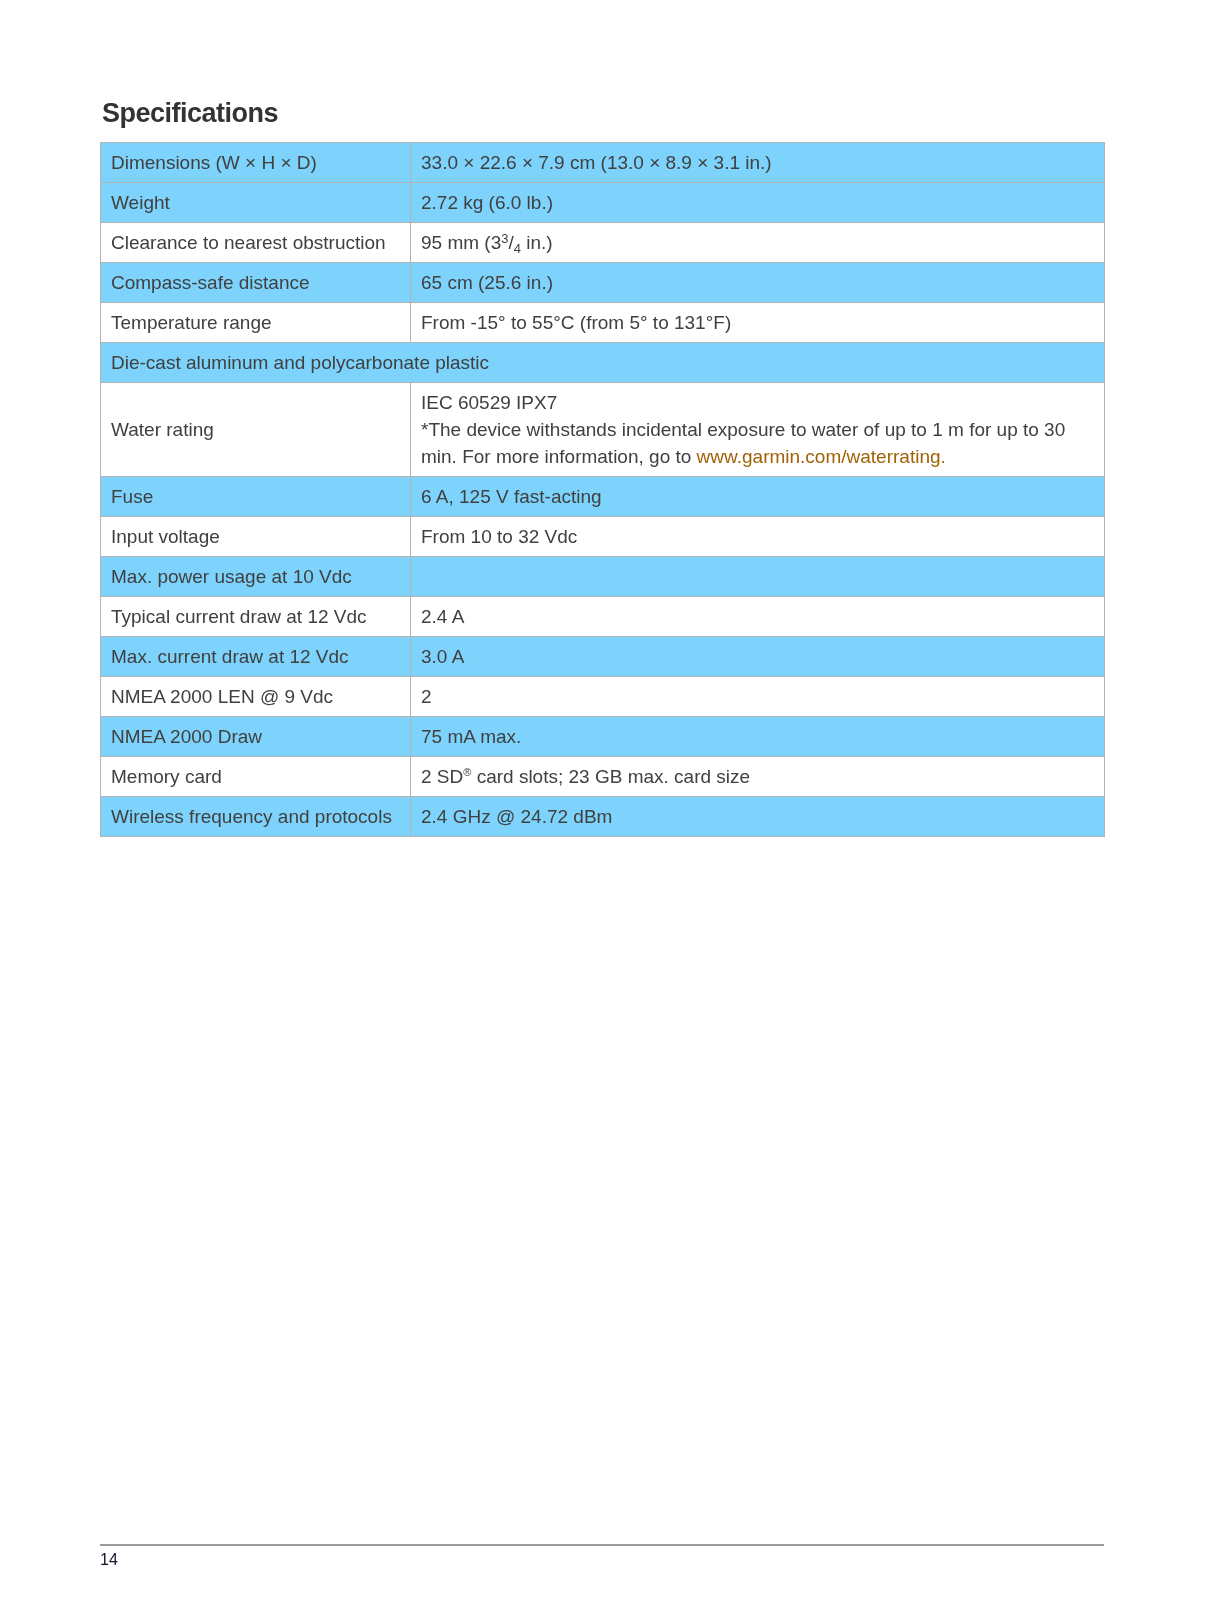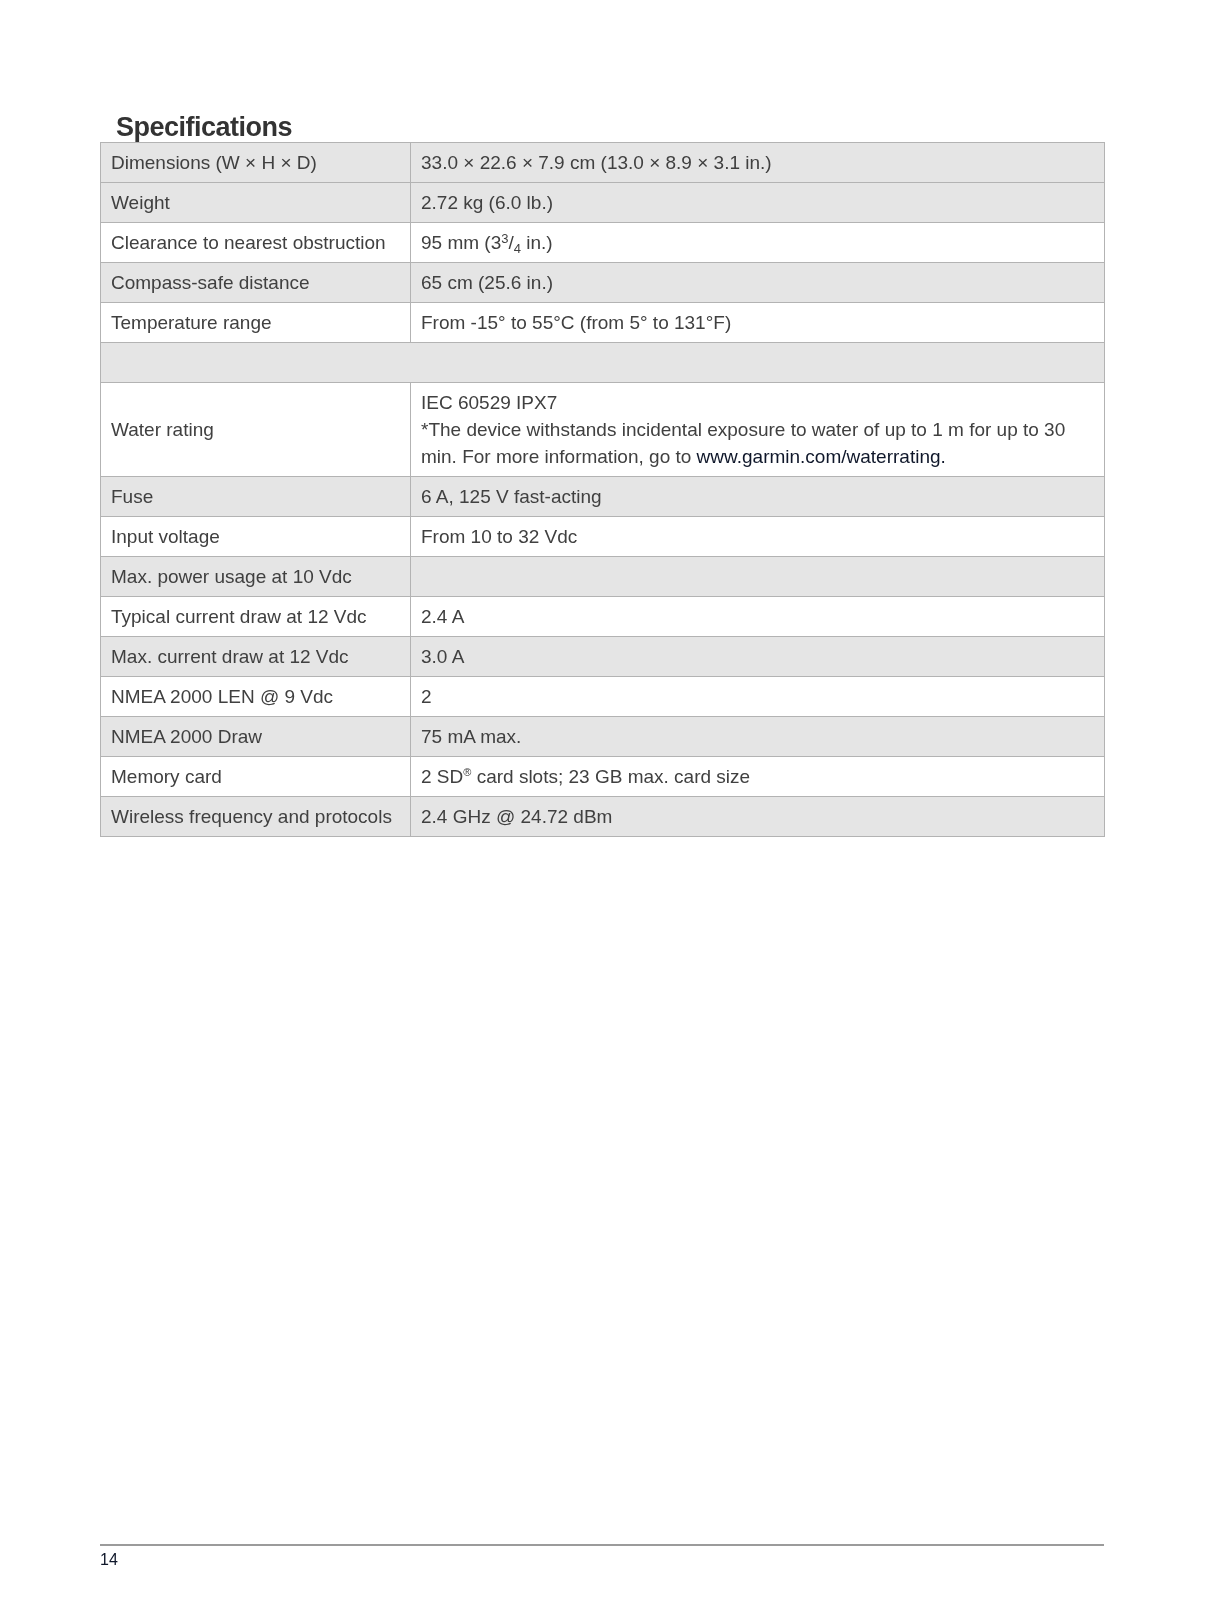--- a/index.html
+++ b/index.html
@@ -13,21 +13,21 @@
     height: 1600px;
     background: #ffffff;
     font-family: "Liberation Sans", sans-serif;
     color: #404040;
     overflow: hidden;
   }
   .title {
     position: absolute;
     left: 100px;
     top: 96px;
-    margin: 16px;
+    margin: 2px;
     font-size: 27px;
     font-weight: 700;
     color: #333333;
     letter-spacing: -0.5px;
   }
   .spec-table {
     position: absolute;
     left: 100px;
     top: 142px;
     width: 1005px;
@@ -36,21 +36,21 @@
     border-bottom: none;
   }
   .row {
     display: flex;
     align-items: stretch;
     min-height: 40px;
     box-sizing: border-box;
     border-bottom: 1px solid #b3b3b3;
     background: #ffffff;
   }
-  .row.gray { background: #e5e5e5; }
+  .row.gray { background: #7dd3fc; }
   .cell {
     box-sizing: border-box;
     padding: 6px 10px;
     font-size: 19px;
     line-height: 27px;
     display: flex;
     align-items: center;
     color: #404040;
   }
   .label {
@@ -73,21 +73,21 @@
     position: relative;
     top: 4px;
   }
   .sup-reg {
     font-size: 11px;
     line-height: 0;
     position: relative;
     top: -7px;
   }
   .link {
-    color: #0f172a;
+    color: #a16207;
     text-decoration: none;
     cursor: pointer;
   }
   .footer-rule {
     position: absolute;
     left: 100px;
     top: 1544px;
     width: 1004px;
     height: 2px;
     background: #9b9b9b;
@@ -132,20 +132,21 @@
       <div class="cell label">Compass-safe distance</div>
       <div class="cell value">65 cm (25.6 in.)</div>
     </div>
 
     <div class="row">
       <div class="cell label">Temperature range</div>
       <div class="cell value">From -15° to 55°C (from 5° to 131°F)</div>
     </div>
 
     <div class="row gray">
+      <div class="cell value">Die-cast aluminum and polycarbonate plastic</div>
     </div>
 
     <div class="row">
       <div class="cell label">Water rating</div>
       <div class="cell value pre"><span class="wrap"><span>IEC 60529 IPX7
 *The device withstands incidental exposure to water of up to 1 m for up to 30 min. For more information, go to </span><a class="link">www.garmin.com/waterrating.</a></span></div>
     </div>
 
     <div class="row gray">
       <div class="cell label">Fuse</div>

